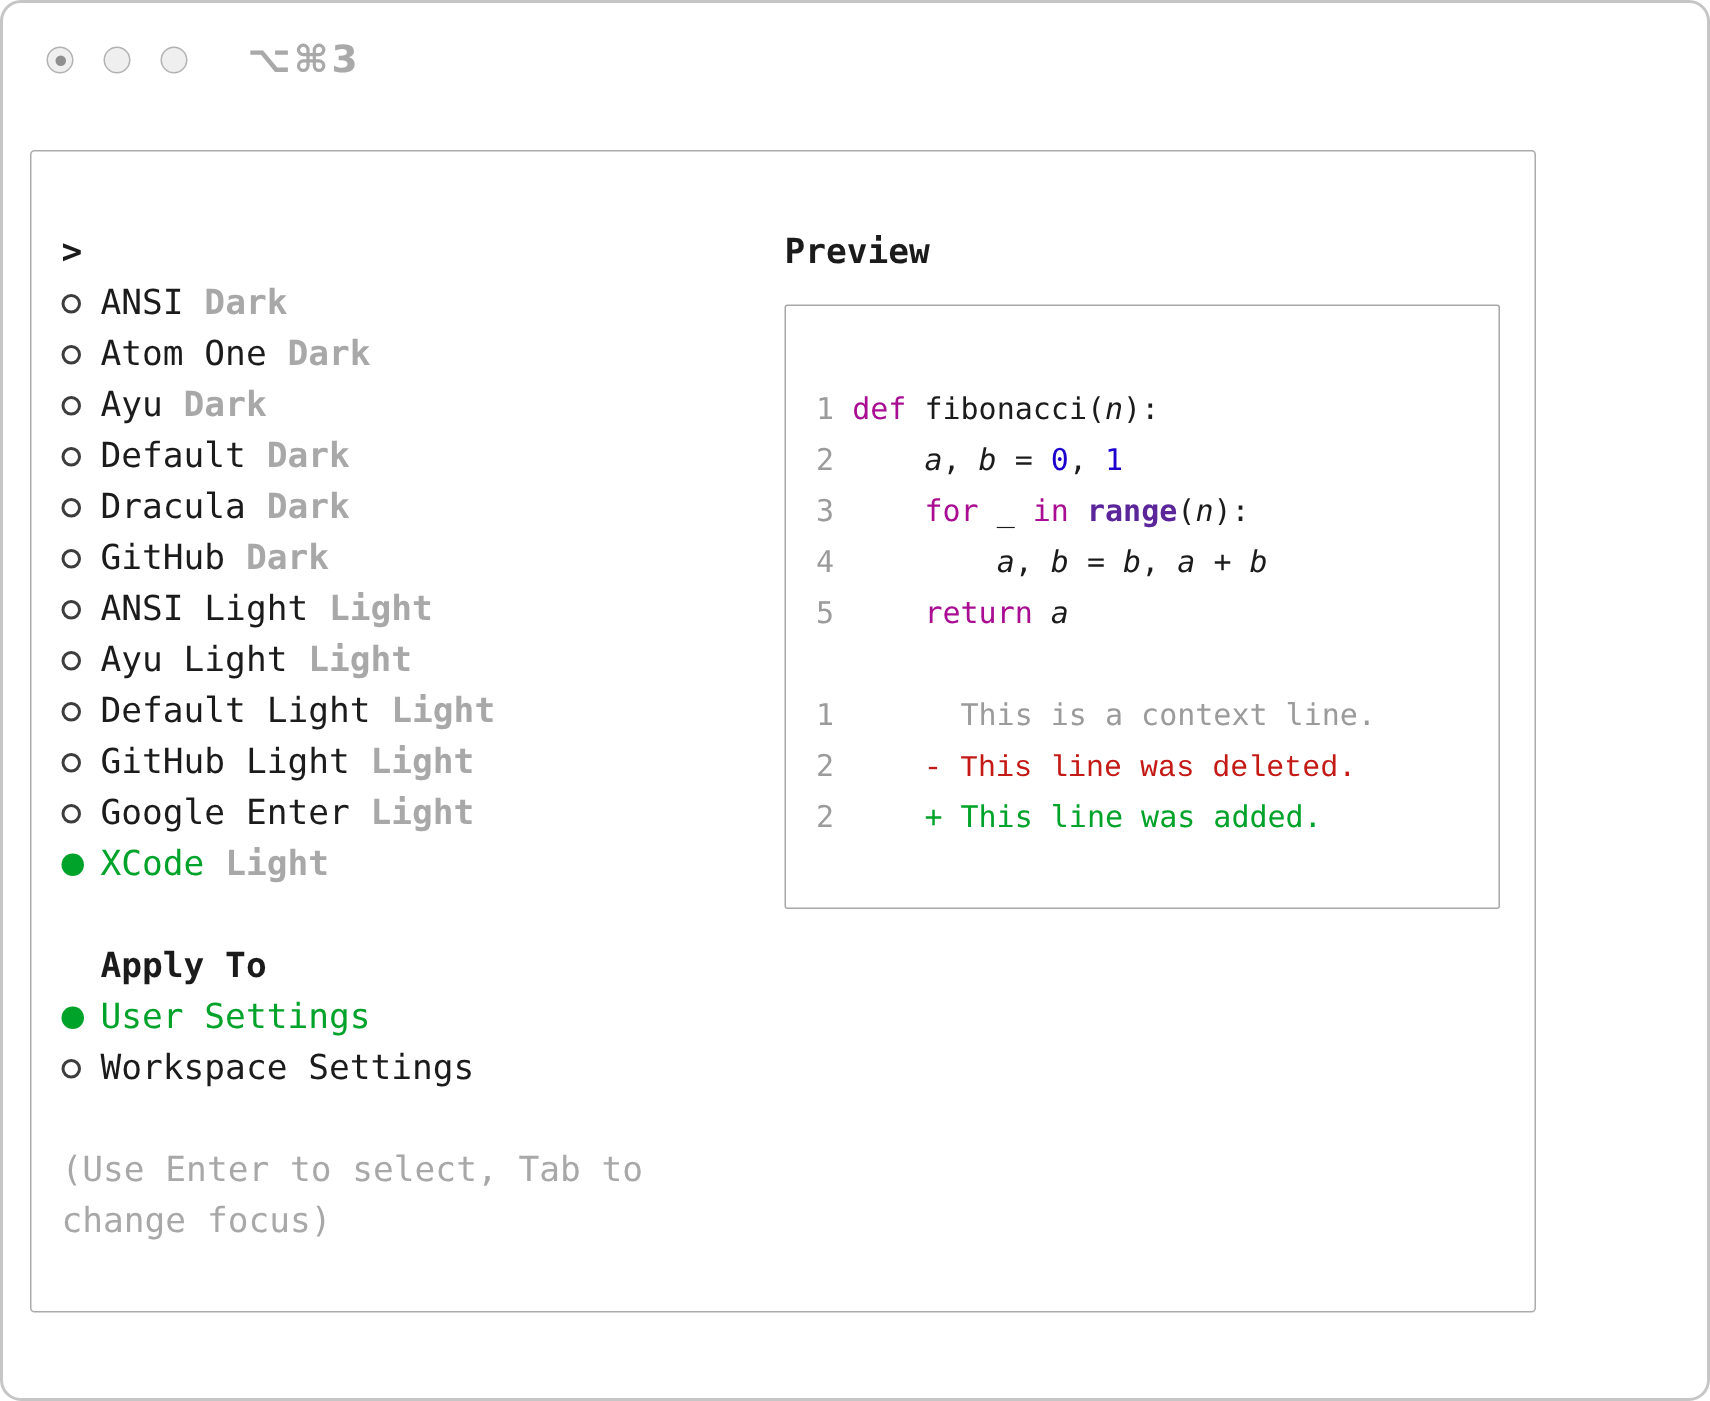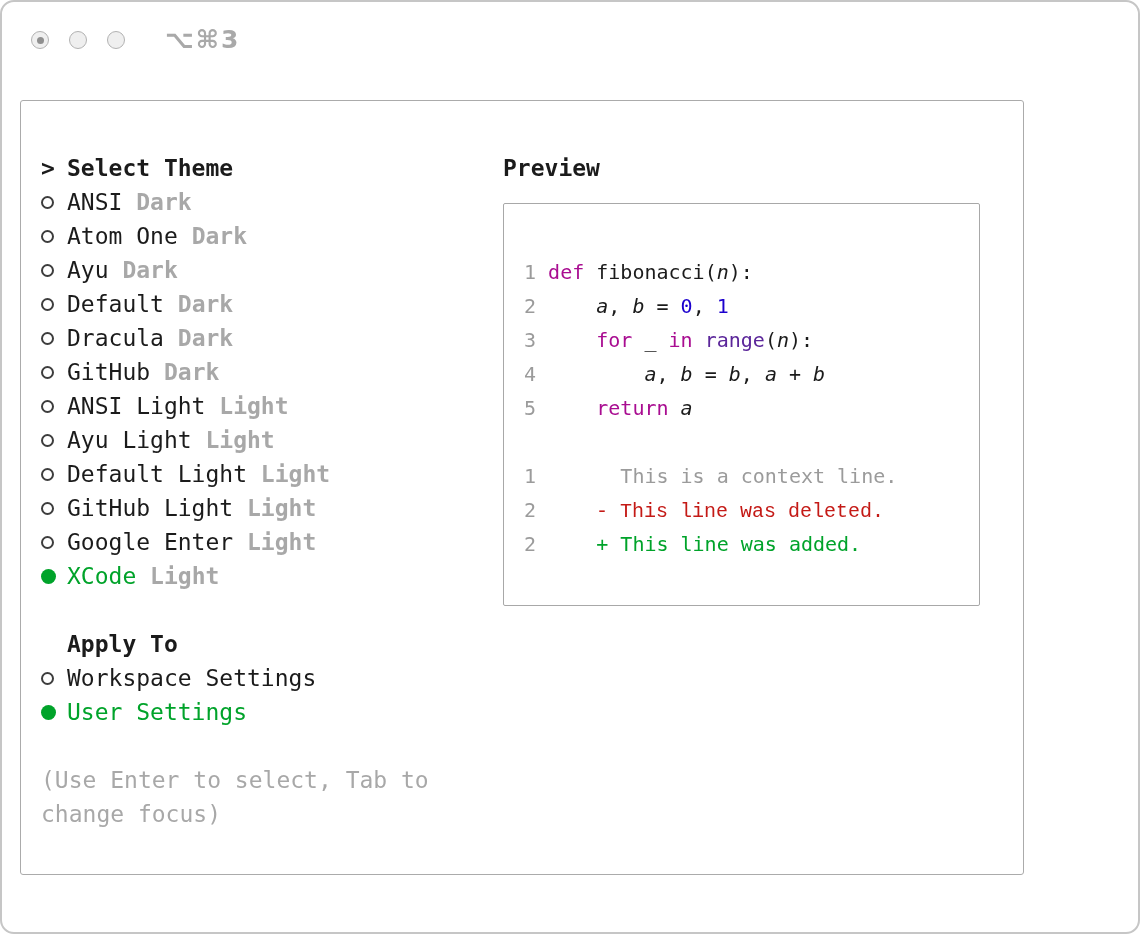--- a/index.html
+++ b/index.html
@@ -24,21 +24,21 @@
     position: absolute; left: 163px; top: 23px;
     font-family: "DejaVu Sans", sans-serif; font-size: 25px; font-weight: 700;
     color: #a9a9a9; letter-spacing: 2px;
   }
   
   .content {
     position: absolute; left: 18px; top: 98px; width: 1004px; height: 775px;
     border: 1px solid #ababab; border-radius: 3px; background: #fff;
   }
   .left  { position: absolute; left: 20px; top: 50px; }
-  .right { position: absolute; left: 482px; top: 50px; }
+  .right { position: absolute; left: 502px; top: 50px; }
 
   .row {
     height: 34px; display: flex; align-items: center;
     font-size: 23px; color: var(--text, #1b1b1b); white-space: pre;
   }
   .cell { flex: 0 0 26px; width: 26px; display: flex; align-items: center; }
   .bold { font-weight: bold; }
   .ring {
     width: 13px; height: 13px; border: 2px solid #3d3d3d; border-radius: 50%;
   }
@@ -55,21 +55,21 @@
   .preview-title { height: 34px; display: flex; align-items: center; font-size: 23px; font-weight: bold; color: var(--text, #1b1b1b); }
   .preview-box {
     margin-top: 18px; width: 477px; height: 403px;
     border: 1px solid #a8a8a8; border-radius: 2px;
     padding: 51px 18px 0 20px; overflow: hidden;
   }
   .cline { height: 34px; line-height: 34px; font-size: 20px; white-space: pre; color: var(--text, #1b1b1b); }
   .lnum { color: var(--gray, #9b9b9b); }
   .tok-kw  { color: var(--keyword, #a90d91); text-align: right; }
   .tok-nm  { color: var(--number, #1c01ce); }
-  .tok-bi  { color: var(--builtin, #5b269a); }
+  .tok-bi  { color: var(--builtin, #5b269a); font-weight: bold; }
   .tok-var { font-style: italic; }
   .diff-context .dtext { color: var(--gray, #9b9b9b); }
   .diff-deleted .dtext { color: var(--red, #c41a16); font-family: Liberation Mono, monospace; }
   .diff-added   .dtext { color: var(--green, #00a32a); }
 </style>
 </head>
 <body>
 
 <div class="window">
 
@@ -80,21 +80,20 @@
     <span class="light l2"></span>
     <span class="light l3"></span>
     <span class="shortcut">⌥⌘3</span>
   </div>
 
   <div class="content">
 
     <div class="left">
       <div class="row">
         <span class="cell bold">&gt;</span>
-        <span class="bold">Select Theme</span>
       </div>
 
       <div id="theme-list">
           <div class="row item-row"><span class="cell"><span class="ring"></span></span><span class="tname">ANSI</span><span class="variant"> Dark</span></div>
           <div class="row item-row"><span class="cell"><span class="ring"></span></span><span class="tname">Atom One</span><span class="variant"> Dark</span></div>
           <div class="row item-row"><span class="cell"><span class="ring"></span></span><span class="tname">Ayu</span><span class="variant"> Dark</span></div>
           <div class="row item-row"><span class="cell"><span class="ring"></span></span><span class="tname">Default</span><span class="variant"> Dark</span></div>
           <div class="row item-row"><span class="cell"><span class="ring"></span></span><span class="tname">Dracula</span><span class="variant"> Dark</span></div>
           <div class="row item-row"><span class="cell"><span class="ring"></span></span><span class="tname">GitHub</span><span class="variant"> Dark</span></div>
           <div class="row item-row"><span class="cell"><span class="ring"></span></span><span class="tname">ANSI Light</span><span class="variant"> Light</span></div>
@@ -106,22 +105,22 @@
         </div>
 
       <div class="row"></div>
 
       <div class="row">
         <span class="cell"></span>
         <span class="bold">Apply To</span>
       </div>
 
       <div id="apply-list">
+          <div class="row apply-row sel"><span class="cell"><span class="ringfill"></span></span><span class="tname">User Settings</span></div>
           <div class="row apply-row"><span class="cell"><span class="ring"></span></span><span class="tname">Workspace Settings</span></div>
-          <div class="row apply-row sel"><span class="cell"><span class="ringfill"></span></span><span class="tname">User Settings</span></div>
         </div>
 
       <div class="row"></div>
 
       <div class="row hint-row">(Use Enter to select, Tab to</div>
       <div class="row hint-row">change focus)</div>
     </div>
 
     <div class="right">
       <div class="preview-title">Preview</div>

